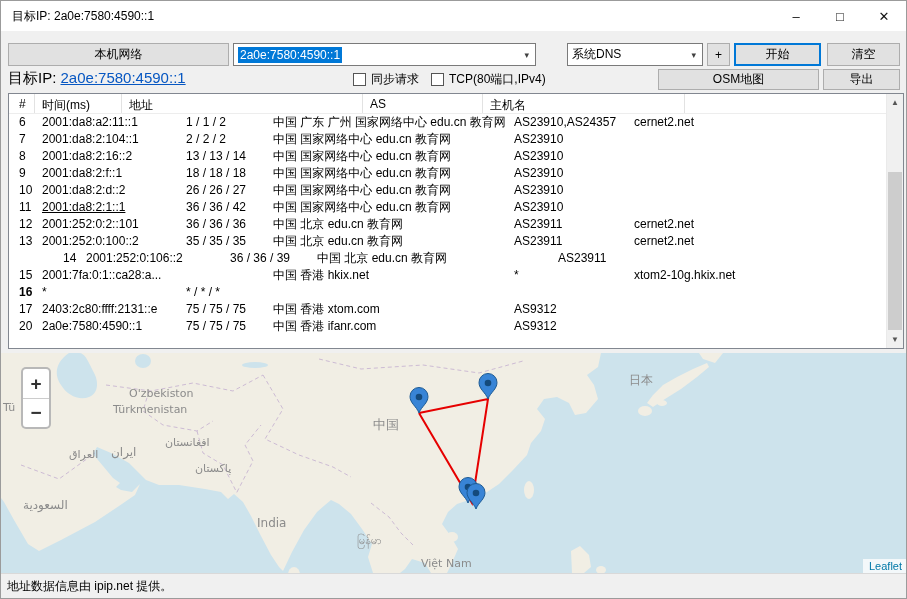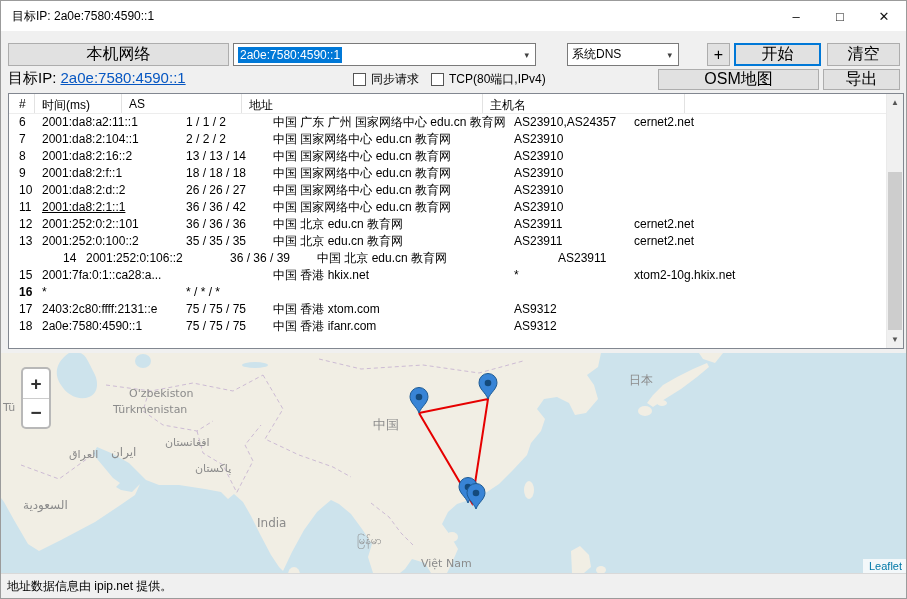--- a/index.html
+++ b/index.html
@@ -7,29 +7,29 @@
   body{font-family:"Liberation Sans","DejaVu Sans",sans-serif;font-size:12px;color:#000;background:#f0f0f0}
   .window{position:relative;width:907px;height:599px;background:#f0f0f0;border:1px solid #9b9b9b;overflow:hidden}
 
   
   .titlebar{position:absolute;top:0;left:0;width:100%;height:30px;background:#fff;display:flex;align-items:center}
   .title-text{padding-left:11px;font-size:12px;white-space:nowrap}
   .win-controls{margin-left:auto;display:flex;height:100%}
   .win-btn{width:44px;height:100%;display:flex;align-items:center;justify-content:center;font-size:13px;color:#111;cursor:default}
 
   
-  .btn{position:absolute;background:#e1e1e1;border:1px solid #adadad;font-size:16px;display:flex;align-items:center;justify-content:center;font-family:inherit;white-space:nowrap;cursor:default}
+  .btn{position:absolute;background:#e1e1e1;border:1px solid #adadad;font-size:12px;display:flex;align-items:center;justify-content:center;font-family:inherit;white-space:nowrap;cursor:default}
   .btn.default{border:2px solid #0078d7}
   .btn-local{left:7px;top:42px;width:221px;height:23px}
   .btn-add{left:706px;top:42px;width:23px;height:23px}
   .btn-start{left:733px;top:42px;width:87px;height:23px}
   .btn-clear{left:826px;top:42px;width:73px;height:23px}
   .combo{position:absolute;top:42px;height:23px;background:#fff;border:1px solid #7a7a7a;display:flex;align-items:center;padding-left:4px;font-size:12px;white-space:nowrap}
   .combo-target{left:232px;width:303px}
-  .combo-dns{left:566px;width:112px}
+  .combo-dns{left:566px;width:136px}
   .combo .arrow{margin-left:auto;padding:0 6px;color:#404040;font-size:9px}
   .sel{background:#0078d7;color:#fff;padding:1px 2px}
 
   
   .target-line{position:absolute;left:7px;top:66px;height:22px;line-height:22px;font-size:15px;white-space:nowrap}
   .target-link{color:#0757c2;text-decoration:underline;cursor:pointer}
   .chk{position:absolute;top:71px;display:flex;align-items:center;height:15px;font-size:12px;white-space:nowrap;cursor:default}
   .chk-sync{left:352px}
   .chk-tcp{left:430px}
   .cbbox{width:13px;height:13px;background:#fff;border:1px solid #555;margin-right:5px;display:inline-block}
@@ -107,22 +107,22 @@
     <span>TCP(80端口,IPv4)</span>
   </label>
 
   <button class="btn btn-osm">OSM地图</button>
   <button class="btn btn-export">导出</button>
 
   <div class="listview">
     <div class="lv-header">
         <div class="lv-hcell numpad" style="width: 26px;">#</div>
         <div class="lv-hcell" style="width: 87px;">时间(ms)</div>
+        <div class="lv-hcell" style="width: 241px;">地址</div>
         <div class="lv-hcell" style="width: 120px;">AS</div>
-        <div class="lv-hcell" style="width: 241px;">地址</div>
         <div class="lv-hcell" style="width: 202px;">主机名</div>
         <div class="lv-hcell" style="flex: 1 1 0%;"></div>
       </div>
     <div class="lv-body">
         <div class="lv-row">
           <div class="lv-cell numpad" style="width: 26px;">6</div>
           <div class="lv-cell" style="width: 144px;">2001:da8:a2:11::1</div>
           <div class="lv-cell" style="width: 87px;">1 / 1 / 2</div>
           <div class="lv-cell" style="width: 241px;">中国 广东 广州 国家网络中心 edu.cn 教育网</div>
           <div class="lv-cell" style="width: 120px;">AS23910,AS24357</div>
@@ -210,21 +210,21 @@
         </div>
         <div class="lv-row">
           <div class="lv-cell numpad" style="width: 26px;">17</div>
           <div class="lv-cell" style="width: 144px;">2403:2c80:ffff:2131::e</div>
           <div class="lv-cell" style="width: 87px;">75 / 75 / 75</div>
           <div class="lv-cell" style="width: 241px;">中国 香港 xtom.com</div>
           <div class="lv-cell" style="width: 120px;">AS9312</div>
           <div class="lv-cell" style="width: 202px;"></div>
         </div>
         <div class="lv-row">
-          <div class="lv-cell numpad" style="width: 26px;">18</div>
+          <div class="lv-cell numpad" style="width: 26px;">20</div>
           <div class="lv-cell" style="width: 144px;">2a0e:7580:4590::1</div>
           <div class="lv-cell" style="width: 87px;">75 / 75 / 75</div>
           <div class="lv-cell" style="width: 241px;">中国 香港 ifanr.com</div>
           <div class="lv-cell" style="width: 120px;">AS9312</div>
           <div class="lv-cell" style="width: 202px;"></div>
         </div>
       </div>
     <div class="sbar">
       <div class="arr">▲</div>
       <div class="thumb"></div>

